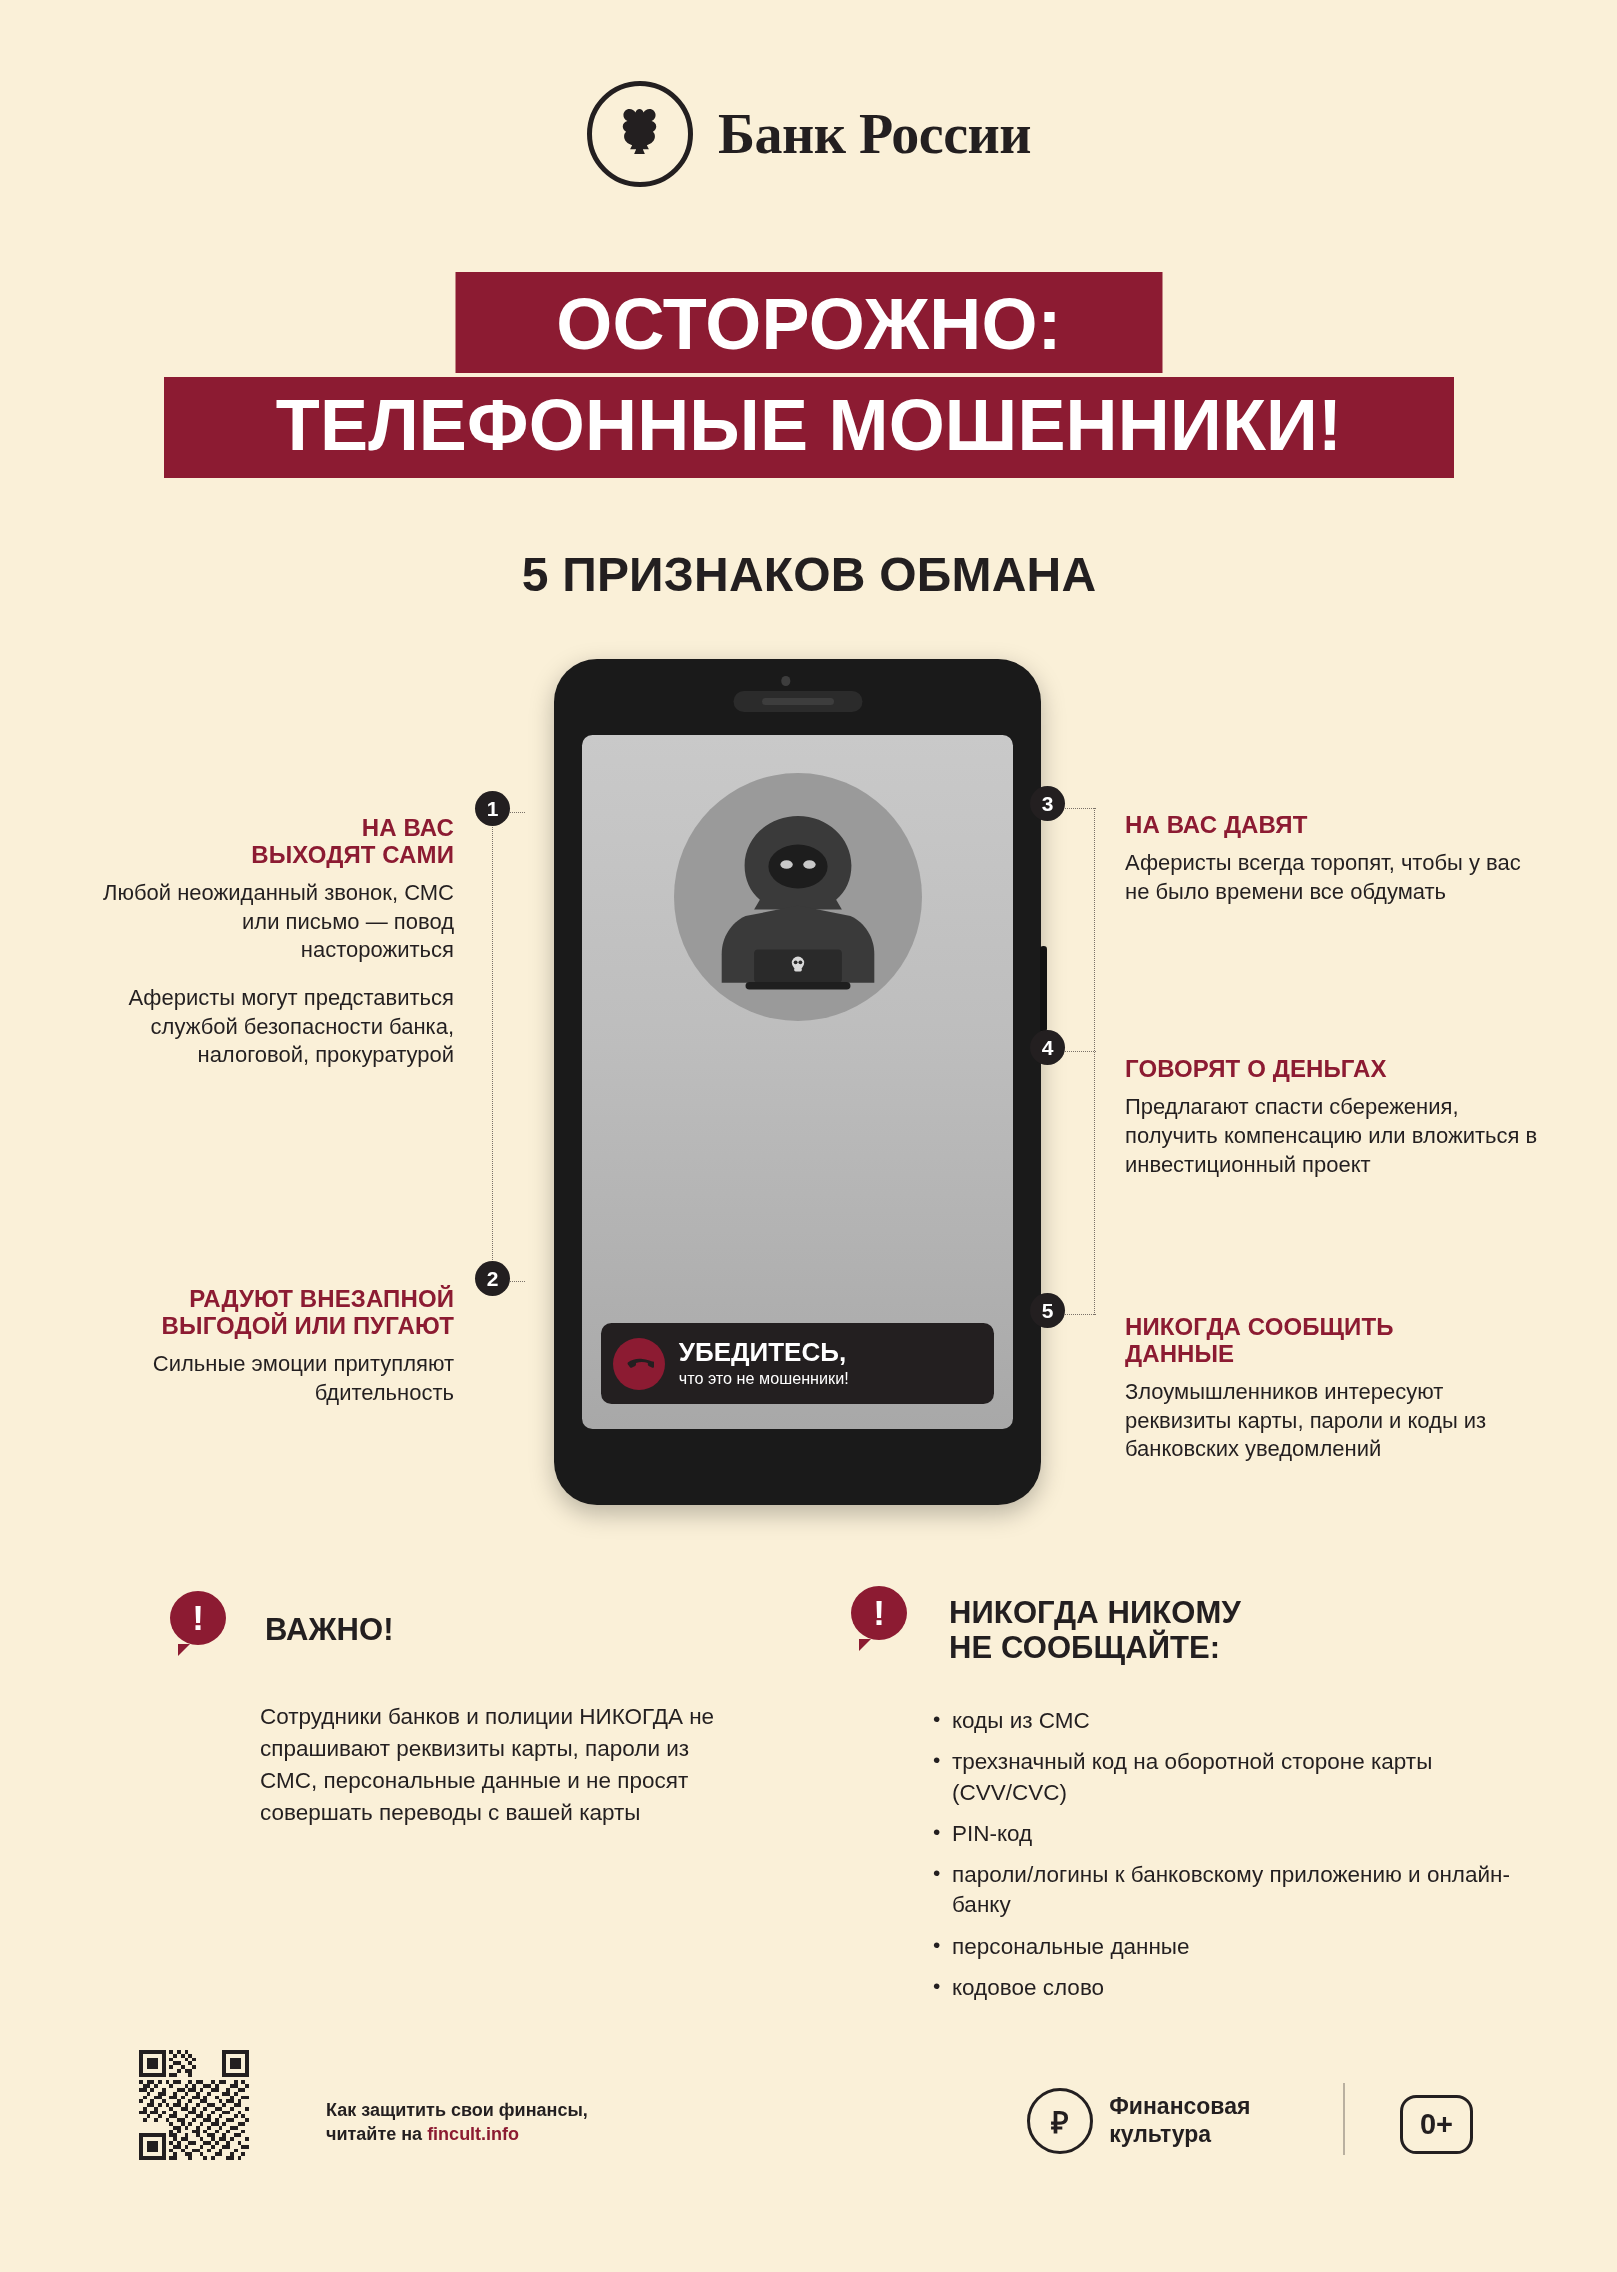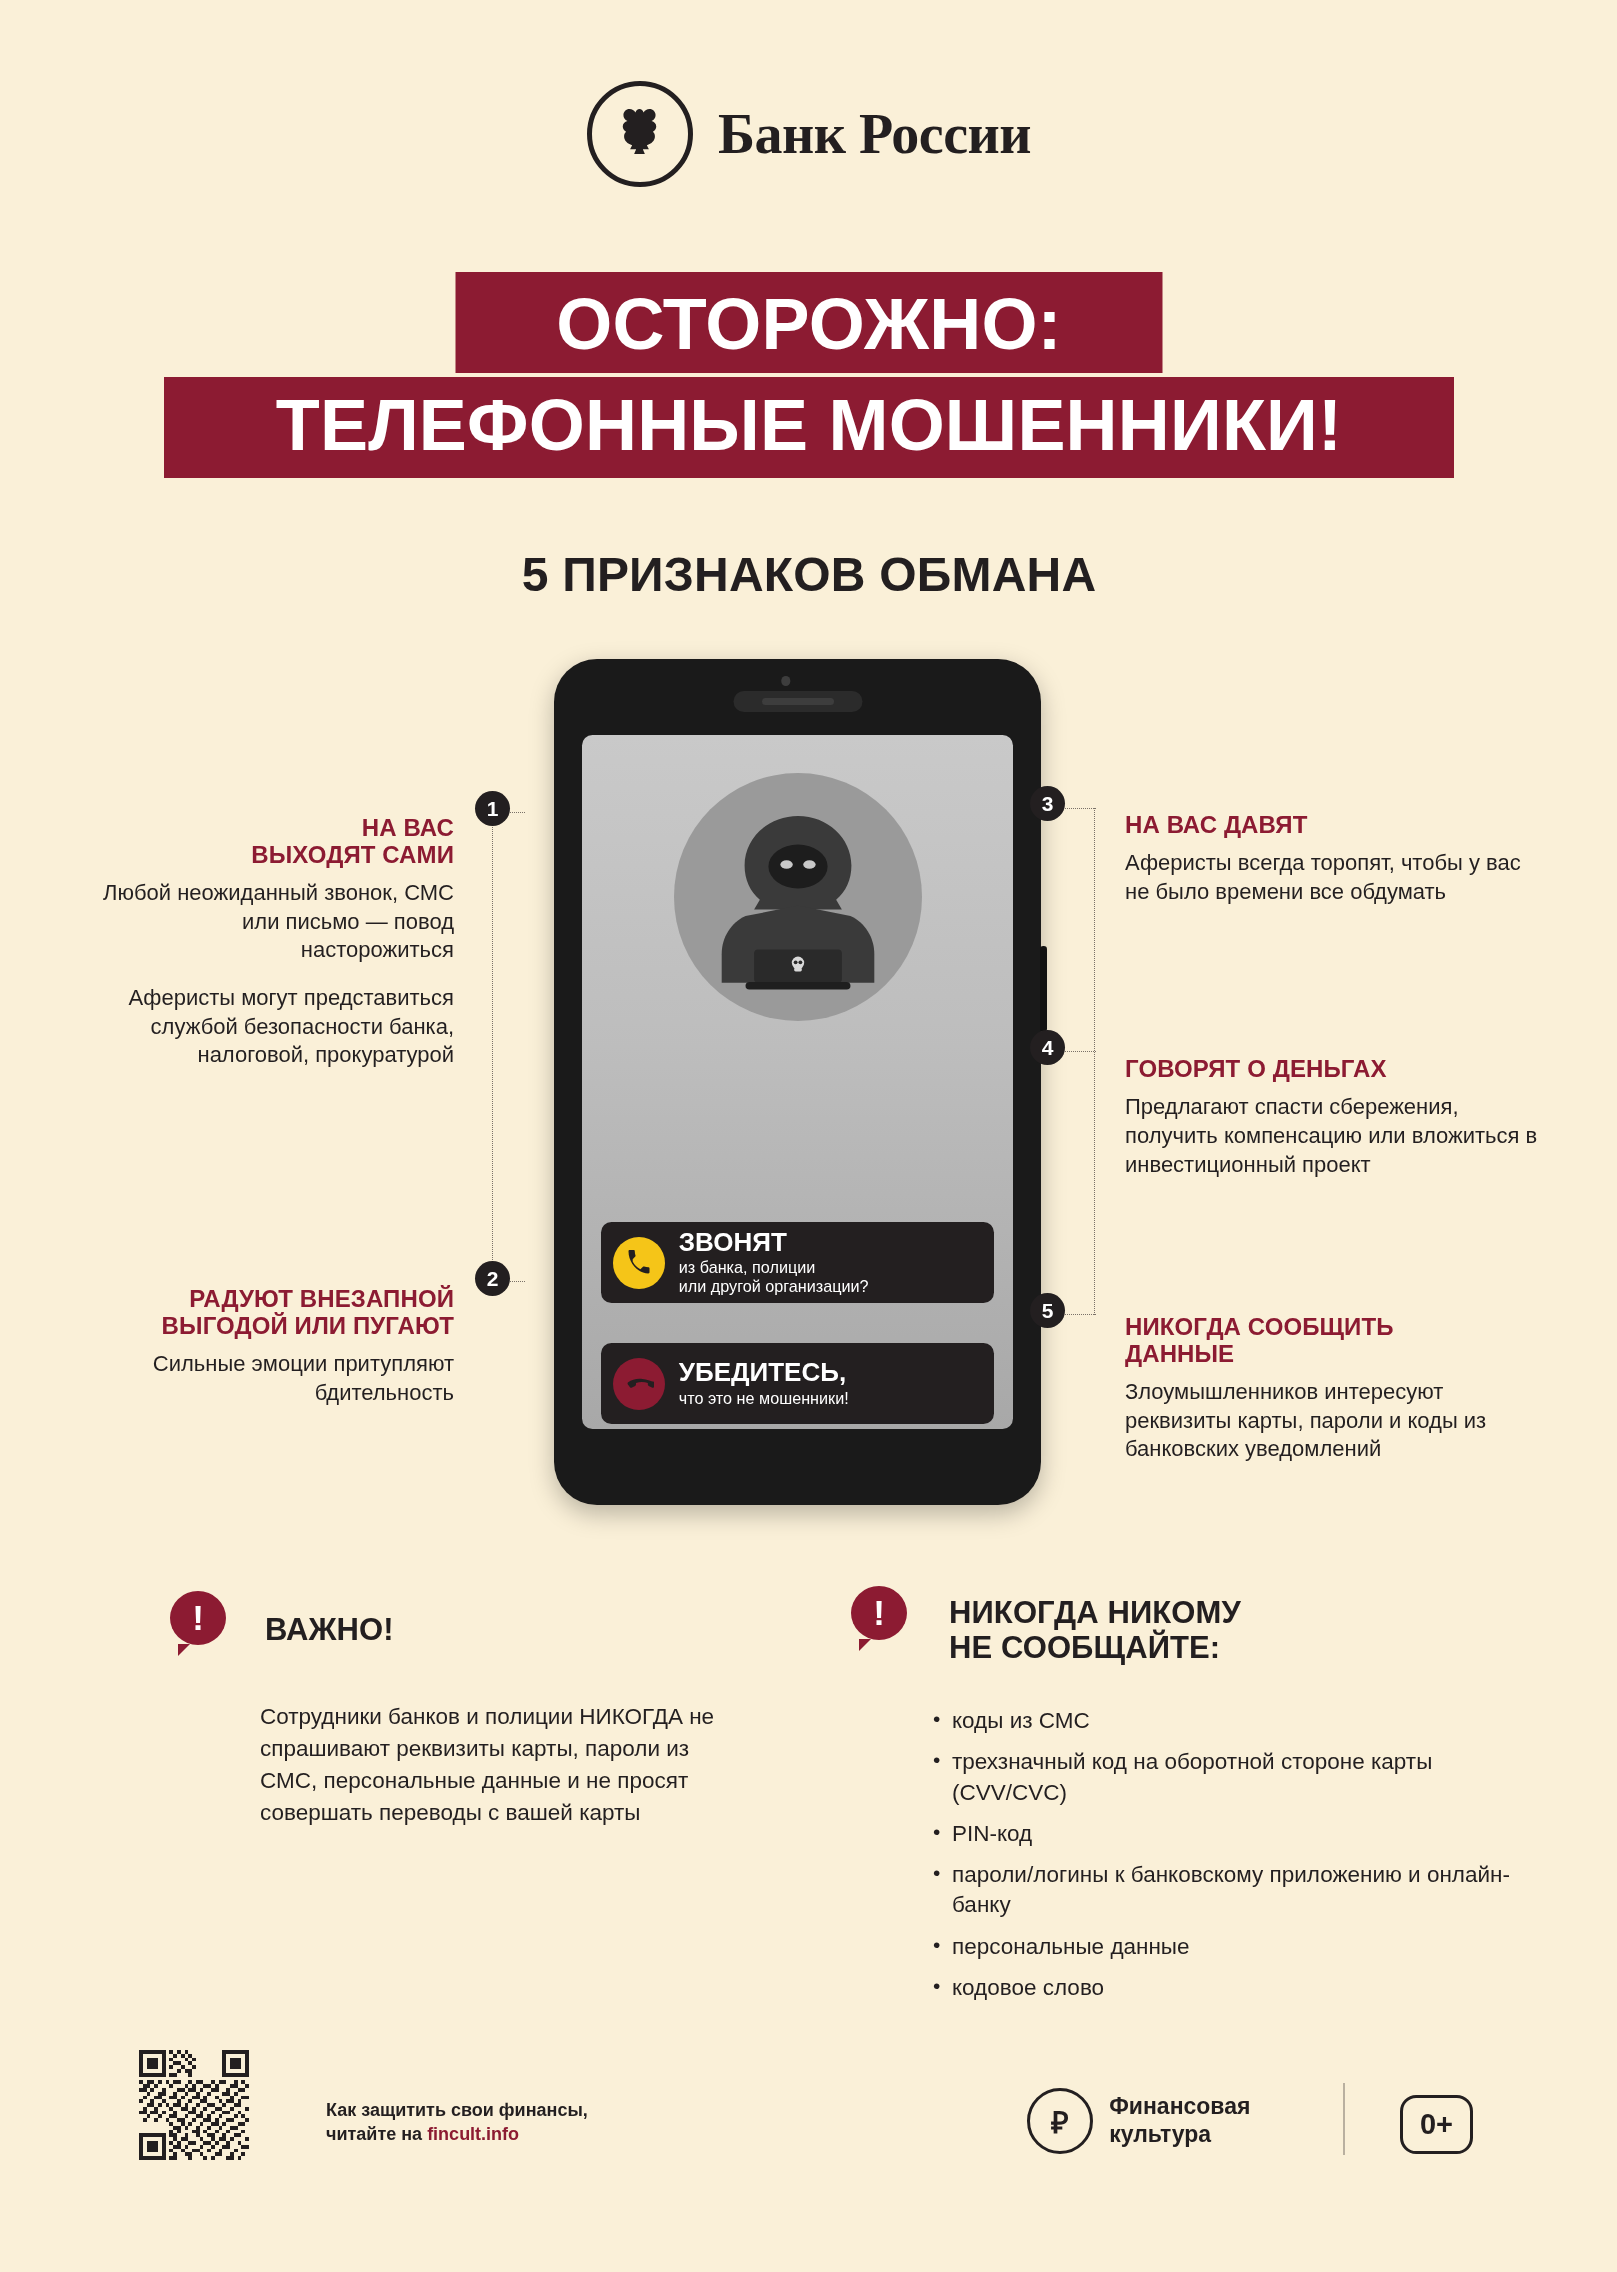--- a/index.html
+++ b/index.html
@@ -168,21 +168,21 @@
     right: 19px;
     border-radius: 10.5px;
     background: #231f20;
     color: #fff;
     display: flex;
     align-items: center;
     padding: 10.5px 12.4px;
     box-sizing: border-box;
   }
   .screen-card.call { top: 487px; height: 81px; }
-  .screen-card.verify { top: 588px; height: 81px; background: #231f20; margin-top: 20px; }
+  .screen-card.verify { top: 588px; height: 81px; background: #231f20; }
   .circ-icon {
     width: 52px;
     height: 52px;
     border-radius: 50%;
     display: flex;
     align-items: center;
     justify-content: center;
     margin-right: 13.4px;
     flex: 0 0 auto;
   }
@@ -413,32 +413,20 @@
           <rect x="150" y="438" width="220" height="16" rx="8" fill="#1f1f1f"></rect>
           <g fill="#d9d9d9" transform="translate(246,386)">
             <circle cx="14" cy="12" r="13"></circle>
             <rect x="6" y="22" width="16" height="8" rx="3"></rect>
             <circle cx="9" cy="11" r="4" fill="#2a2a2a"></circle>
             <circle cx="19" cy="11" r="4" fill="#2a2a2a"></circle>
           </g>
         </svg>
       </div>
 
-      <div class="screen-card call">
-        <div class="circ-icon yellow">
-          <svg width="28" height="28" viewBox="0 0 24 24" fill="#231f20" aria-hidden="true">
-            <path d="M6.6 10.8c1.5 2.9 3.7 5.1 6.6 6.6l2.2-2.2c.3-.3.7-.4 1-.2 1.2.4 2.4.6 3.6.6.6 0 1 .4 1 1V20c0 .6-.4 1-1 1C11.6 21 3 12.4 3 1.9c0-.6.4-1 1-1h3.4c.6 0 1 .4 1 1 0 1.3.2 2.5.6 3.6.1.3 0 .7-.2 1l-2.2 2.3z"></path>
-          </svg>
-        </div>
-        <div>
-          <div class="card-title">ЗВОНЯТ</div>
-          <div class="card-sub">из банка, полиции</div>
-          <div class="card-sub" style="margin-top:0">или другой организации?</div>
-        </div>
-      </div>
 
       <div class="screen-card verify">
         <div class="circ-icon red">
           <svg width="29" height="29" viewBox="0 0 24 24" fill="#231f20" aria-hidden="true">
             <path d="M12 8c-3.6 0-6.9 1.1-9.4 3C2 11.4 2 12.3 2.4 12.9l1.7 2.2c.4.5 1.1.6 1.7.3l2.6-1.4c.4-.2.7-.7.7-1.2v-1.3c1.6-.5 3.2-.8 4.9-.8s3.3.3 4.9.8v1.3c0 .5.3 1 .7 1.2l2.6 1.4c.6.3 1.3.2 1.7-.3l1.7-2.2c.4-.6.4-1.5-.2-1.9C18.9 9.1 15.6 8 12 8z"></path>
           </svg>
         </div>
         <div>
           <div class="card-title">УБЕДИТЕСЬ,</div>
           <div class="card-sub">что это не мошенники!</div>

